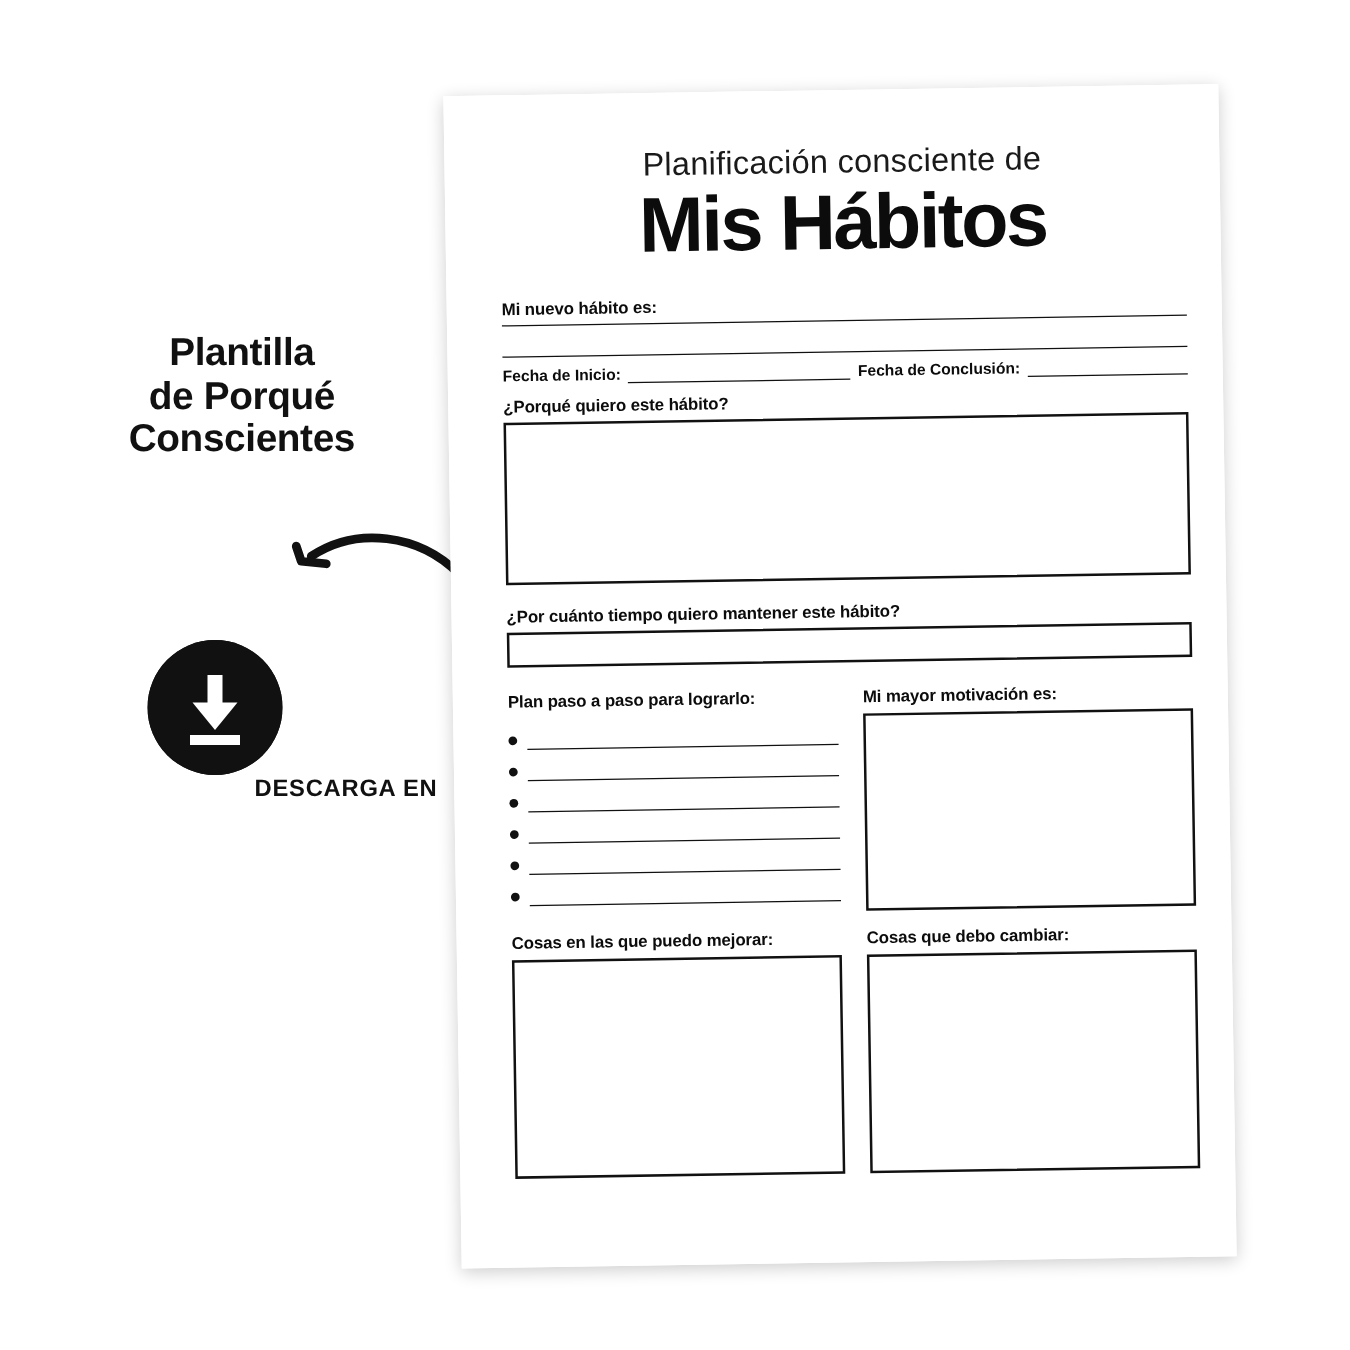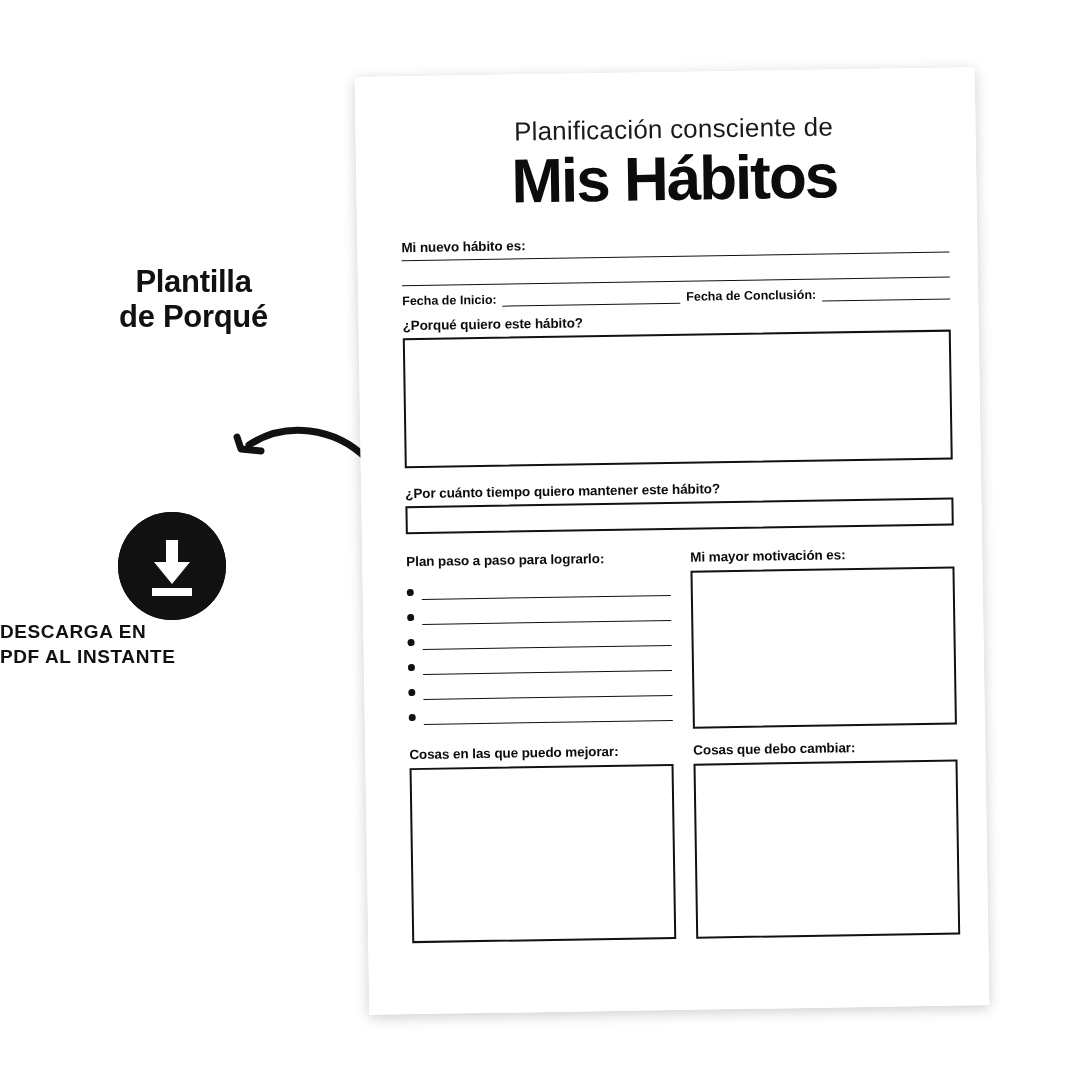--- a/index.html
+++ b/index.html
@@ -58,21 +58,21 @@
     border-radius: 50%;
     background: #111111;
   }
   #download-badge svg { display: block; }
 
   #promo-sub {
     position: absolute;
     left: 0;
     top: 620px;
     width: 350px;
-    text-align: left;
+    text-align: right;
     font-weight: bold;
     font-size: 19px;
     line-height: 1.3;
     letter-spacing: 0.6px;
     color: #111111;
   }
   #promo-sub .line { display: block; }
 
   
   #sheet-shadow {
@@ -195,20 +195,21 @@
   .box.change { height: 175px; margin-top: 6px; }
 </style>
 </head>
 <body>
 
 <div id="promo-column">
 
   <div id="promo-title" style="top:265px;">
     <span class="line">Plantilla</span>
     <span class="line">de Porqué</span>
+    <span class="line">Conscientes</span>
   </div>
 
   <div id="promo-arrow">
     <svg width="160" height="80" viewBox="0 0 160 80">
       <path d="M152 44 C 120 12, 70 6, 34 30" fill="none" stroke="#111111" stroke-width="7" stroke-linecap="round"></path>
       <path d="M22 22 L 26 34 L 46 36" fill="none" stroke="#111111" stroke-width="7" stroke-linecap="round" stroke-linejoin="round"></path>
     </svg>
   </div>
 
   <div id="download-badge">
@@ -217,21 +218,20 @@
       <g fill="#ffffff">
         <rect x="48" y="28" width="12" height="26"></rect>
         <polygon points="36,50 72,50 54,72"></polygon>
         <rect x="34" y="76" width="40" height="8"></rect>
       </g>
     </svg>
   </div>
 
   <div id="promo-sub">
     <span class="line">DESCARGA EN</span>
-    <span class="line">PDF AL INSTANTE</span>
   </div>
 </div>
 
 <div id="sheet-shadow">
   <div id="sheet">
     <div id="sheet-inner">
 
       <div class="kicker">Planificación consciente de</div>
       <div class="big-title">Mis Hábitos</div>
 

